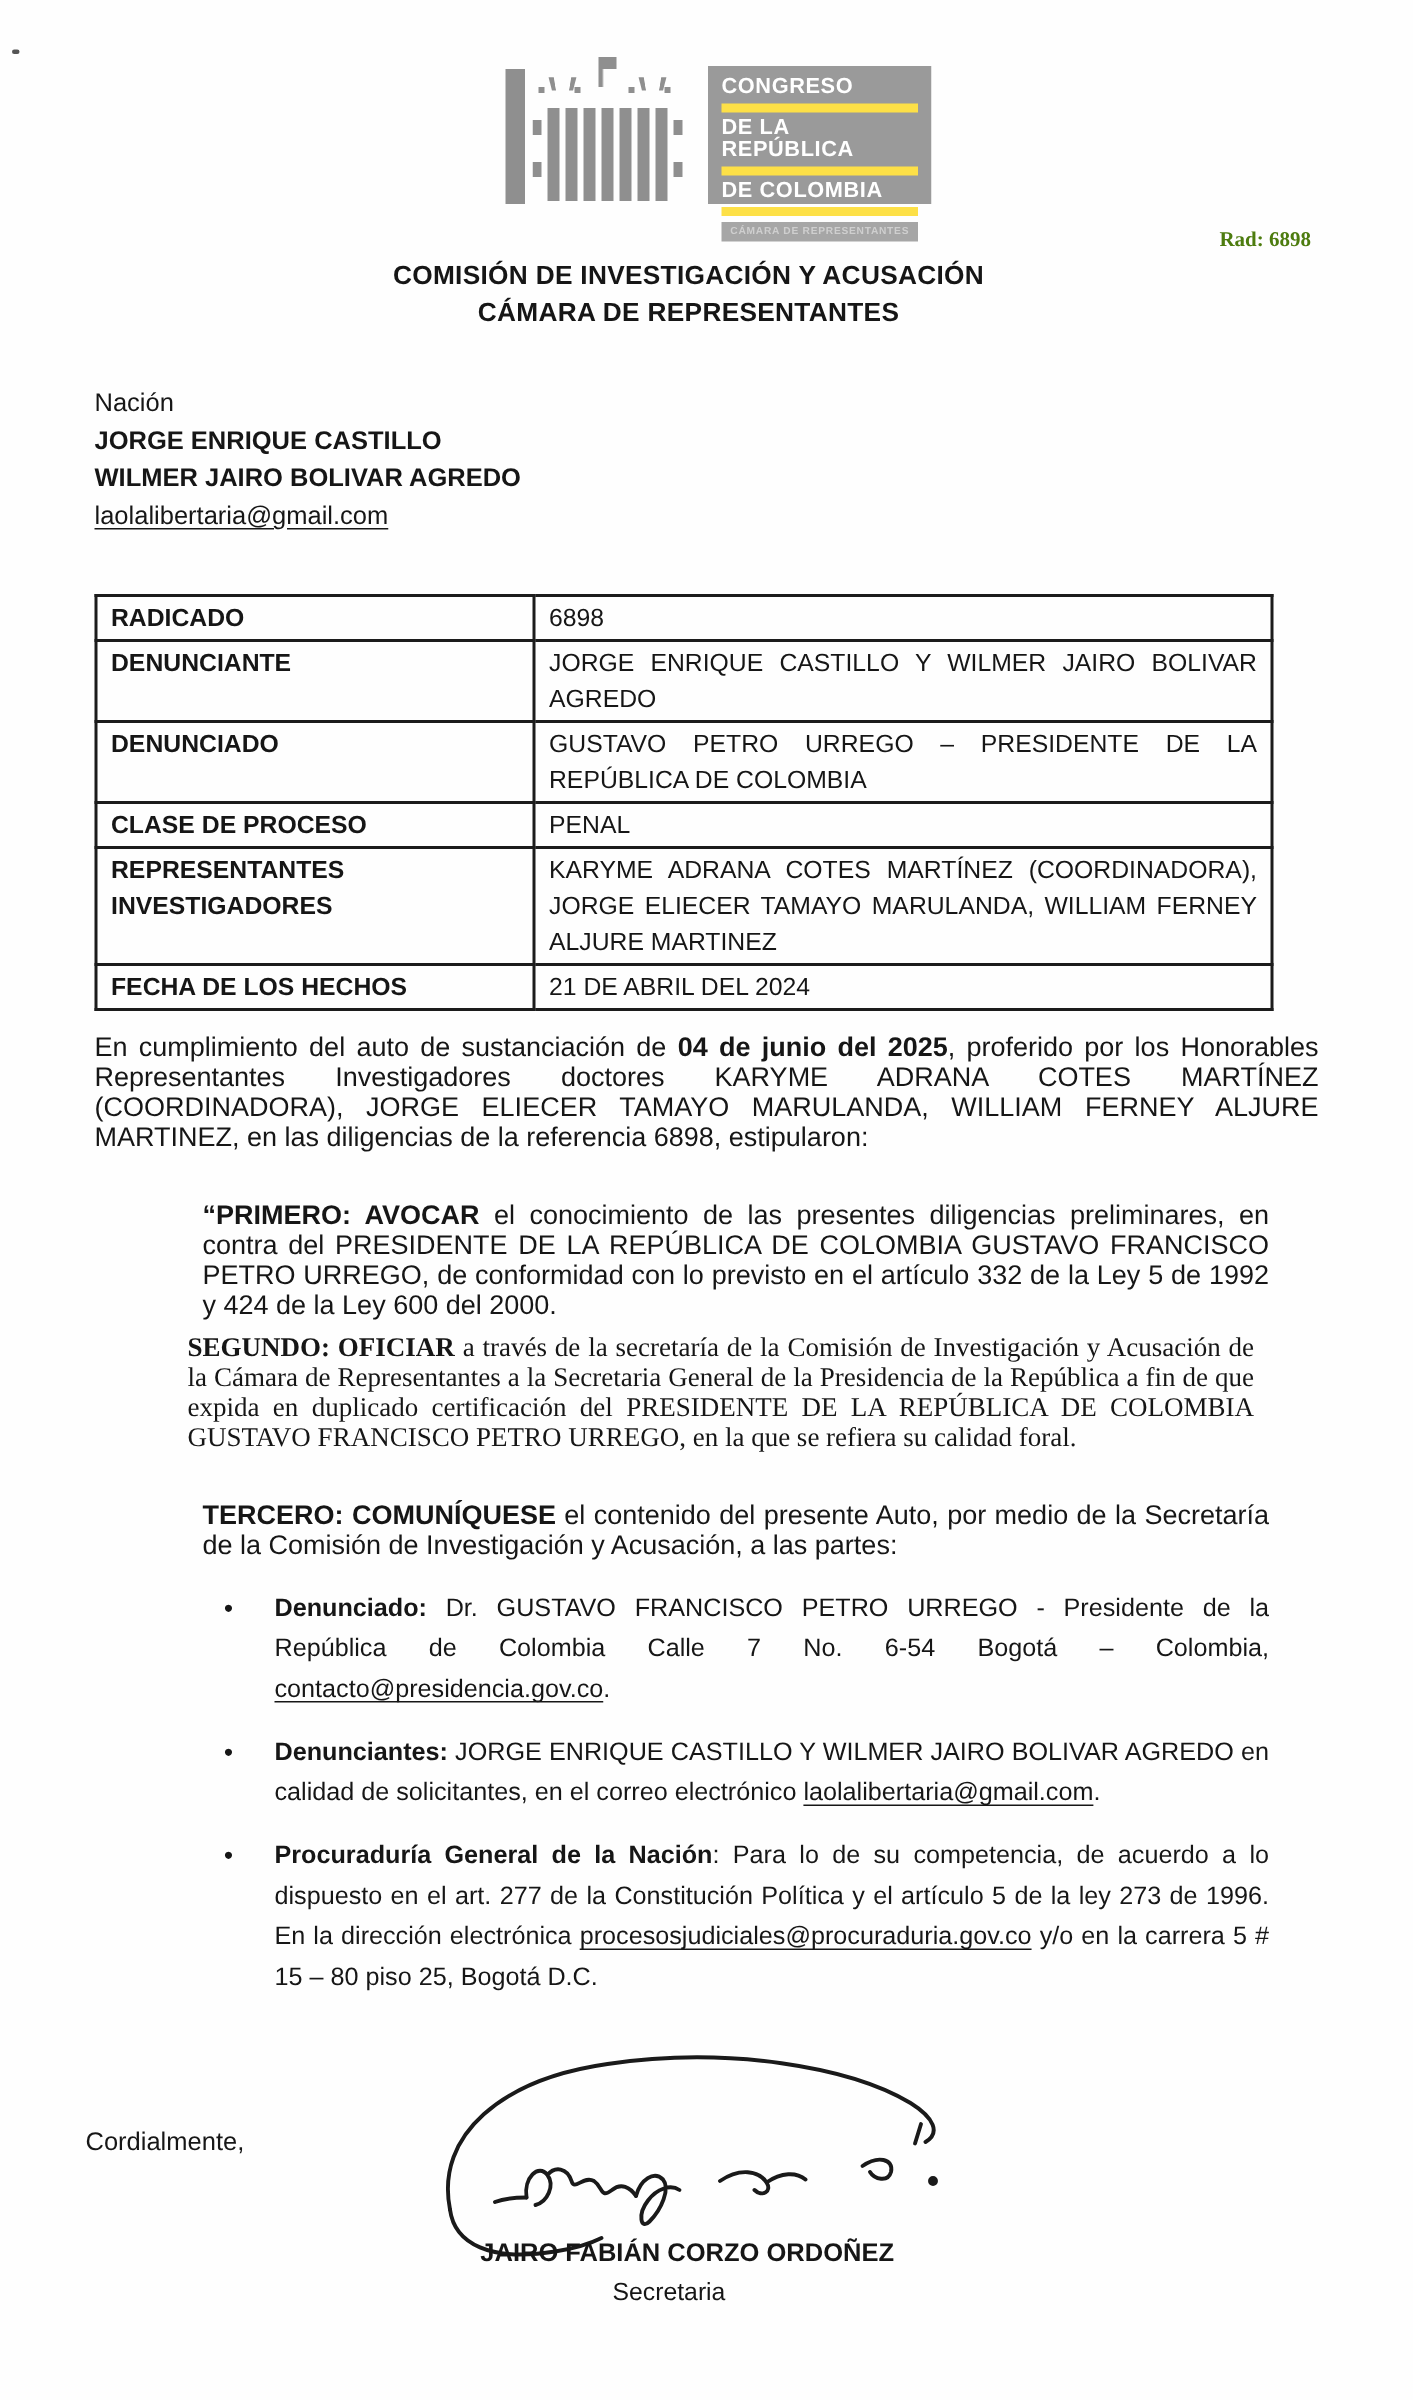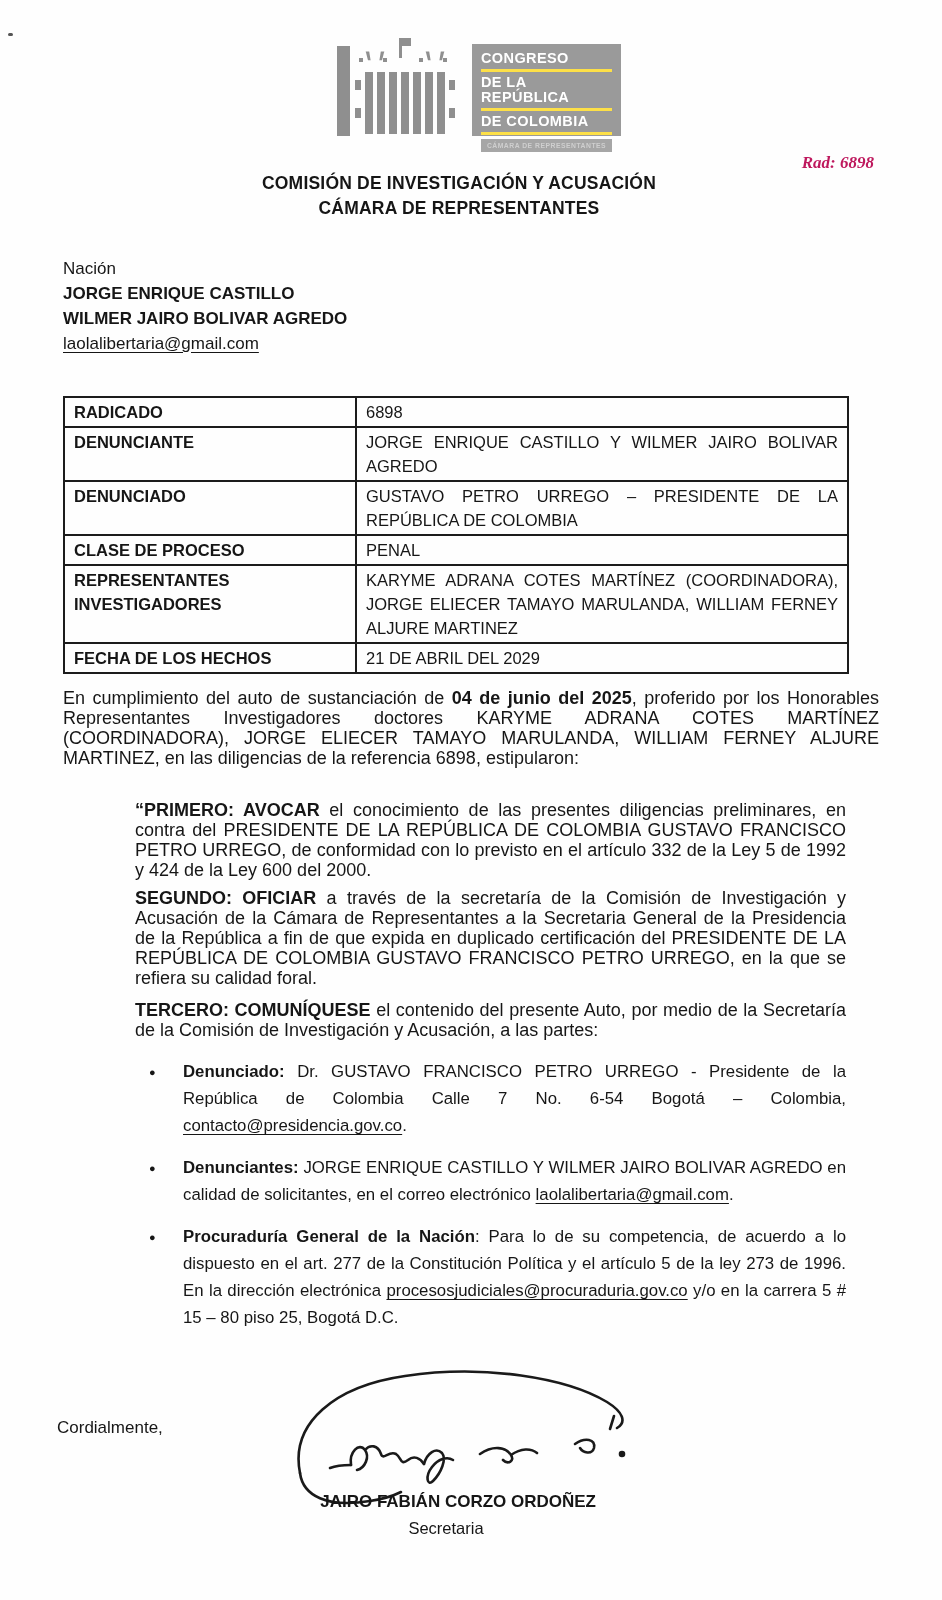--- a/index.html
+++ b/index.html
@@ -17,48 +17,48 @@
   .logo{left:335px;top:36px;width:286px;height:104px;}
   .logo-icon{position:absolute;left:0;top:0;width:120px;height:104px;}
   .li-bar{position:absolute;background:#8f8f8f;}
   .li-dot{position:absolute;background:#8f8f8f;}
   .li-v{position:absolute;width:10px;height:9px;border-left:3px solid #8f8f8f;border-right:3px solid #8f8f8f;transform:perspective(10px) rotateX(-18deg);}
   .logo-box{
     position:absolute;left:137px;top:8px;width:149px;height:92px;
     background:#9a9a9a;color:#fff;padding:7px 9px 5px 9px;box-sizing:border-box;
   }
   .logo-line{font-size:14.5px;font-weight:bold;letter-spacing:.4px;line-height:15px;
-    border-bottom:3px solid #fde047;padding-bottom:3px;margin-bottom:3px;}
+    border-bottom:6px solid #fde047;padding-bottom:3px;margin-bottom:3px;}
   .logo-sub{margin-top:4px;background:#a6a6a6;color:#cfcfcf;font-size:6.8px;
     letter-spacing:.5px;padding:3px 1px;text-align:center;font-weight:bold;}
 
   
   .rad{top:153px;right:68px;font-family:"Liberation Serif", serif;font-weight:bold;
-       font-size:17px;color:#be185d;font-style:italic;}
+       font-size:14px;color:#4d7c0f;}
   .doc-title{left:0;top:171px;width:942px;text-align:center;transform:translateX(-12px);
        font-weight:bold;font-size:17.5px;line-height:25px;letter-spacing:.2px;}
 
   
   .addressee{left:63px;top:256px;font-size:17px;line-height:25px;}
   .addr-names{font-weight:bold;}
   .u{text-decoration:underline;text-underline-offset:3px;}
 
   
   .case-table{left:63px;top:396px;width:786px;}
   table{border-collapse:collapse;width:786px;}
   td{border:2px solid #1c1c1c;vertical-align:top;font-size:16.5px;line-height:24px;
      padding:2px 9px;}
   td.lbl{width:272px;font-weight:bold;}
   td.val{text-align:justify;}
 
   
   p.doc{margin:0;font-size:18px;line-height:20px;text-align:justify;}
   .intro{left:63px;top:688px;width:816px;}
   .sec-primero{left:135px;top:800px;width:711px;}
-  .sec-segundo{left:135px;top:888px;width:711px;}
+  .sec-segundo{left:125px;top:888px;width:711px;font-family:Liberation Serif, serif;}
   .sec-tercero{left:135px;top:1000px;width:711px;}
   .sec-cuarto{left:133px;top:1303px;width:713px;}
   b,.bold{font-weight:bold;}
 
   
   .parties{left:135px;top:1058px;width:711px;}
   .party{position:relative;padding-left:48px;margin:0 0 15px 0;font-size:16.8px;
      line-height:27px;text-align:justify;}
   .party:last-child{margin-bottom:0;}
   .party .marker{position:absolute;left:14px;top:1px;font-size:11px;}
@@ -139,21 +139,21 @@
         <tr>
           <td class="lbl">CLASE DE PROCESO</td>
           <td class="val">PENAL</td>
         </tr>
         <tr>
           <td class="lbl">REPRESENTANTES INVESTIGADORES</td>
           <td class="val">KARYME ADRANA COTES MARTÍNEZ (COORDINADORA), JORGE ELIECER TAMAYO MARULANDA, WILLIAM FERNEY ALJURE MARTINEZ</td>
         </tr>
         <tr>
           <td class="lbl">FECHA DE LOS HECHOS</td>
-          <td class="val">21 DE ABRIL DEL 2029</td>
+          <td class="val">21 DE ABRIL DEL 2024</td>
         </tr>
       </tbody>
     </table>
   </div>
 
   <p class="doc abs intro"><span>En cumplimiento del auto de sustanciación de </span><b>04 de junio del 2025</b><span>, proferido por los Honorables Representantes Investigadores doctores KARYME ADRANA COTES MARTÍNEZ (COORDINADORA), JORGE ELIECER TAMAYO MARULANDA, WILLIAM FERNEY ALJURE MARTINEZ, en las diligencias de la referencia 6898, estipularon:</span></p>
 
   <p class="doc abs sec-primero"><b>“PRIMERO: AVOCAR</b><span> el conocimiento de las presentes diligencias preliminares, en contra del PRESIDENTE DE LA REPÚBLICA DE COLOMBIA GUSTAVO FRANCISCO PETRO URREGO, de conformidad con lo previsto en el artículo 332 de la Ley 5 de 1992 y 424 de la Ley 600 del 2000.</span></p>
 
   <p class="doc abs sec-segundo"><b>SEGUNDO: OFICIAR</b><span> a través de la secretaría de la Comisión de Investigación y Acusación de la Cámara de Representantes a la Secretaria General de la Presidencia de la República a fin de que expida en duplicado certificación del PRESIDENTE DE LA REPÚBLICA DE COLOMBIA GUSTAVO FRANCISCO PETRO URREGO, en la que se refiera su calidad foral.</span></p>

